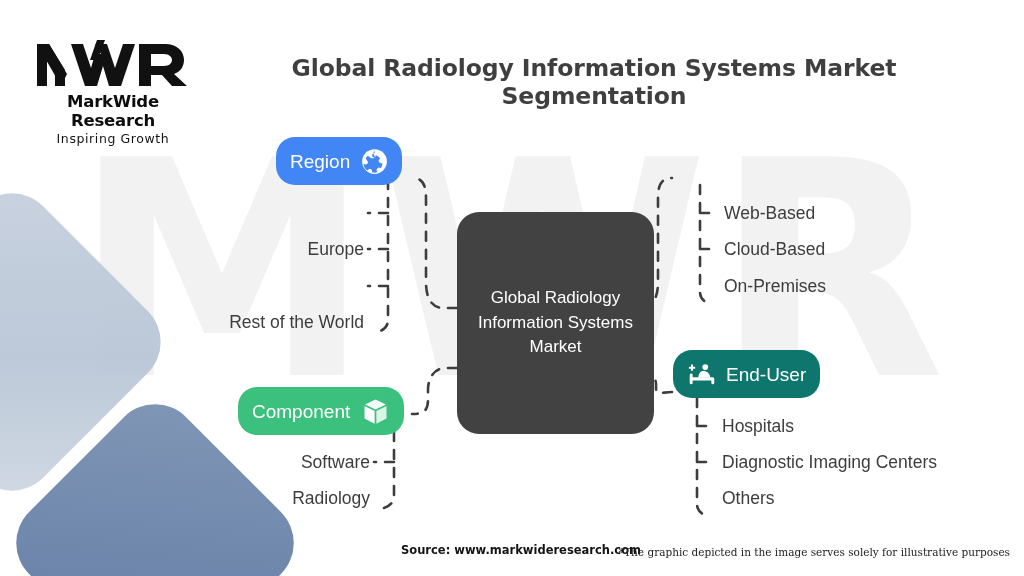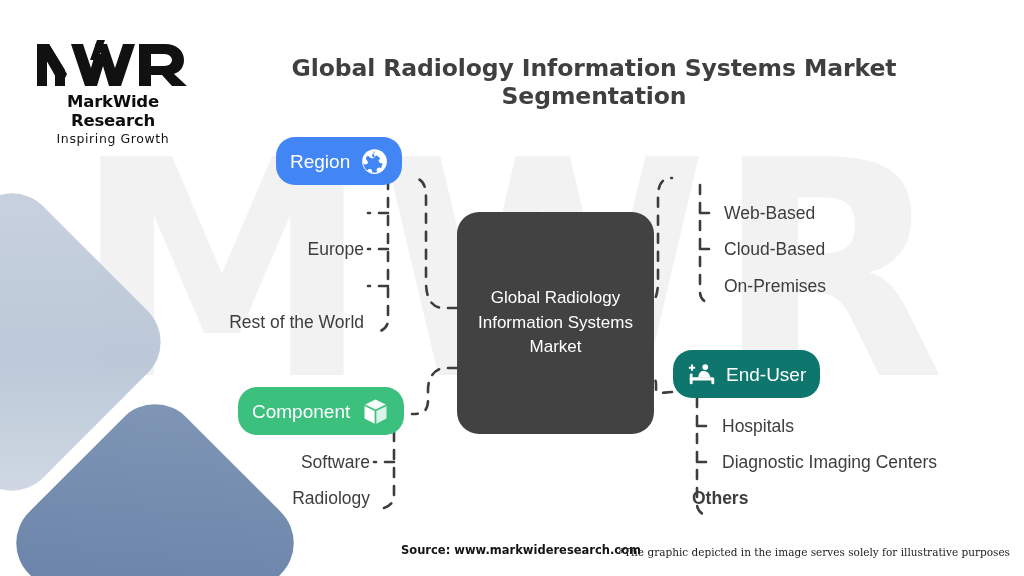--- a/index.html
+++ b/index.html
@@ -272,18 +272,18 @@
 
   <div class="leaf right" style="left:724px; top:203px;">Web-Based</div>
   <div class="leaf right" style="left:724px; top:239px;">Cloud-Based</div>
   <div class="leaf right" style="left:724px; top:276px;">On-Premises</div>
 
   <div class="leaf left" style="left:130px; top:452px; width:240px;">Software</div>
   <div class="leaf left" style="left:130px; top:488px; width:240px;">Radiology</div>
 
   <div class="leaf right" style="left:722px; top:416px;">Hospitals</div>
   <div class="leaf right" style="left:722px; top:452px;">Diagnostic Imaging Centers</div>
-  <div class="leaf right" style="left:692px; top:488px;font-weight:bold;">Others</div>
+  <div class="leaf right" style="left:722px; top:488px;">Others</div>
 
   <div class="src">Source: www.markwideresearch.com</div>
   <div class="disclaimer">*The graphic depicted in the image serves solely for illustrative purposes</div>
 
 </div>
 
 </body></html>

